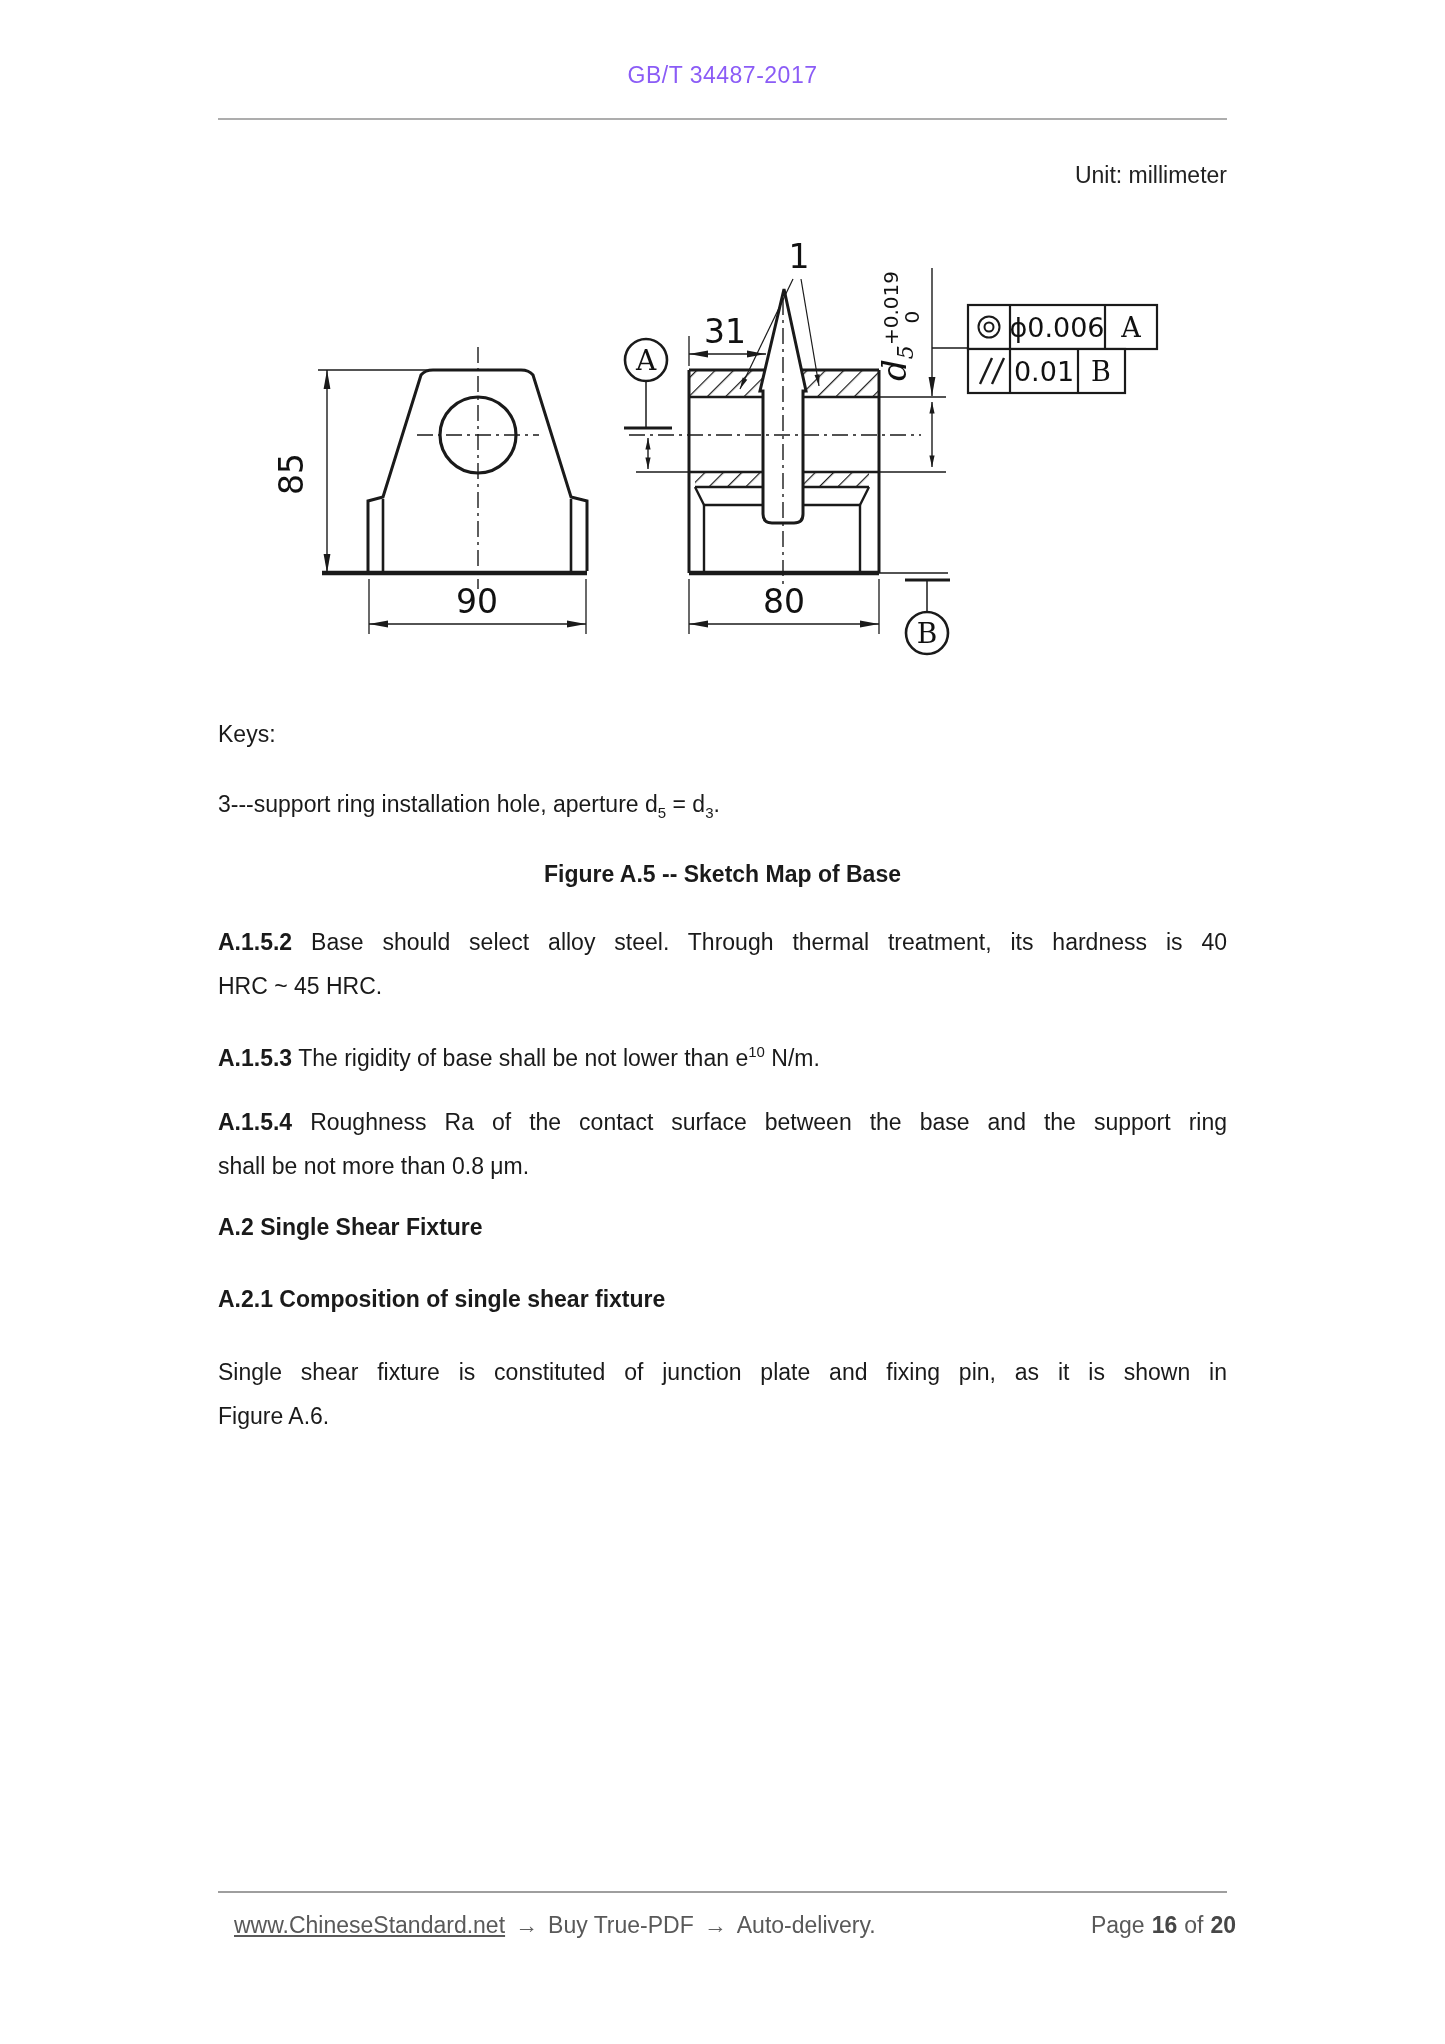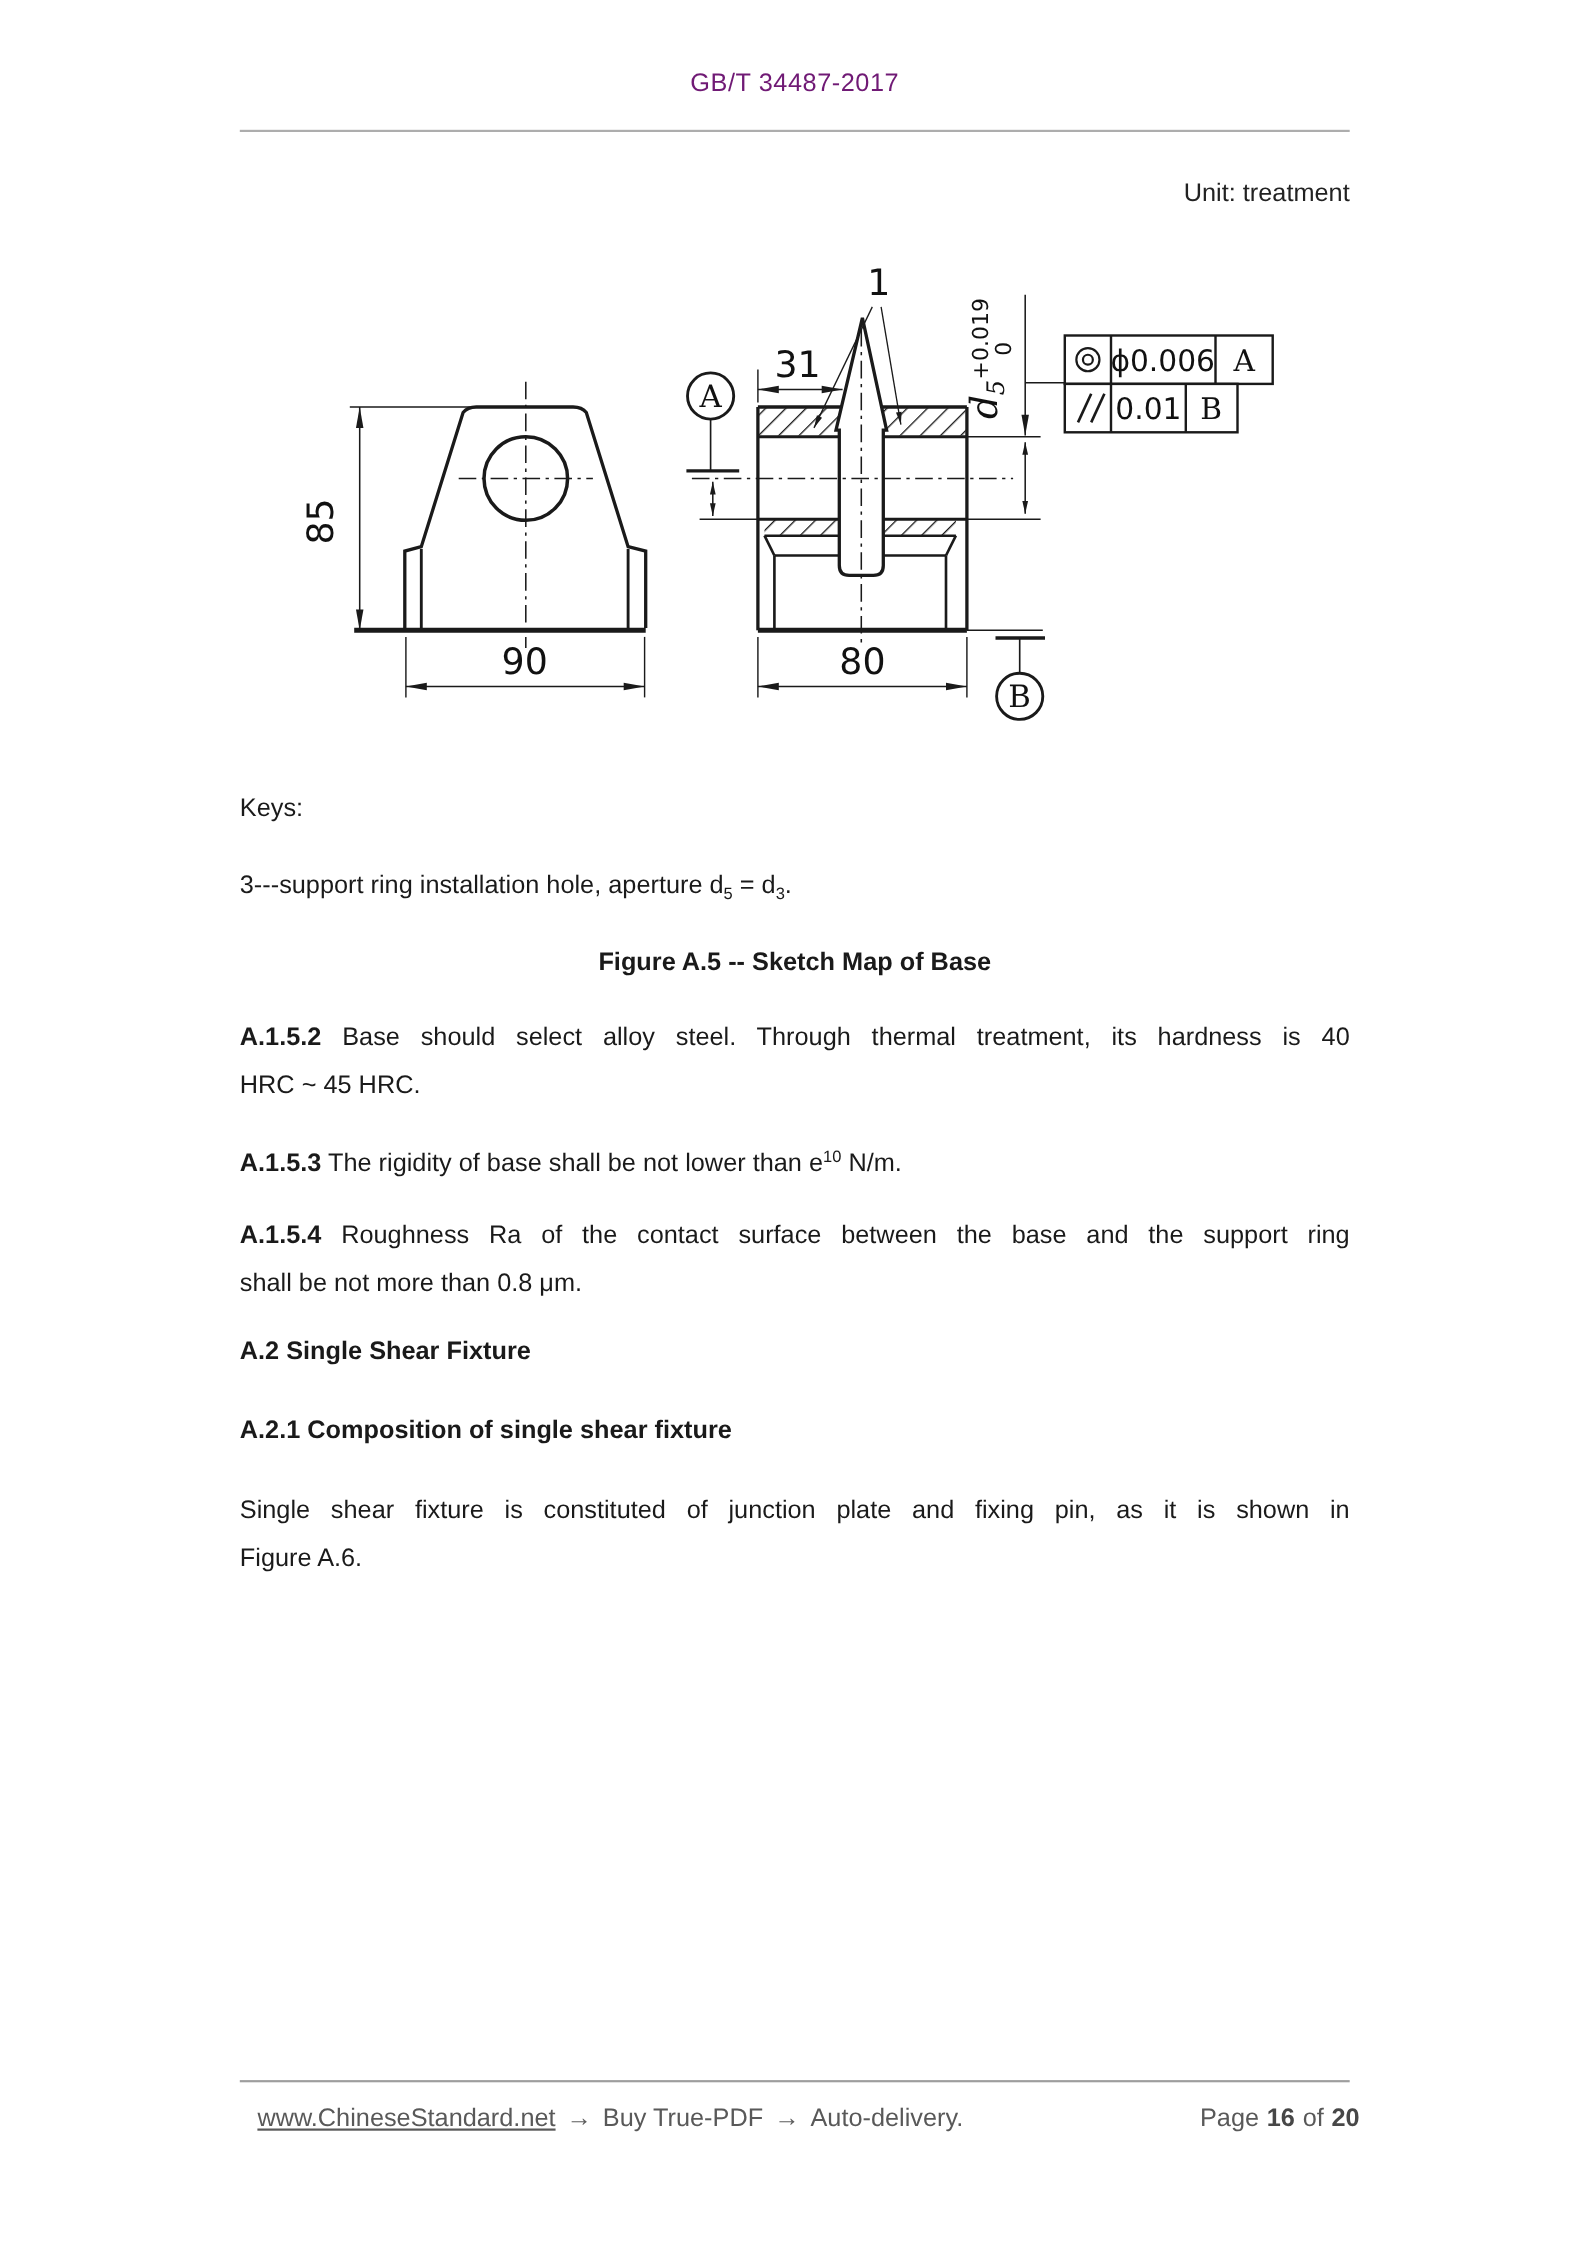--- a/index.html
+++ b/index.html
@@ -1,21 +1,21 @@
 <!DOCTYPE html>
 <html><head>
 <meta charset="utf-8">
 <style>
   html,body{margin:0;padding:0;background:#e8e8e8;}
   .page{
     position:relative;width:1445px;height:2044px;background:#ffffff;
     font-family:"Liberation Sans", sans-serif;color:#1a1a1a;overflow:hidden;margin:0 auto;
   }
   .abs{position:absolute;}
-  .doc-header{left:0;top:62px;width:1445px;text-align:center;font-size:23px;color:#701a75;letter-spacing:.5px;}
+  .doc-header{left:0;top:62px;width:1445px;text-align:center;font-size:23px;color:#8b5cf6;letter-spacing:.5px;}
   .header-rule{left:218px;top:118px;width:1009px;height:0;border-top:2px solid #adadad;}
   .unit-note{left:218px;top:162px;width:1009px;text-align:right;font-size:23px;color:#222;}
   .figure-wrap{left:240px;top:228px;width:980px;height:470px;}
   .txt{left:218px;width:1009px;font-size:23px;line-height:44px;}
   .jline{text-align:justify;text-align-last:justify;}
   .b{font-weight:bold;}
   sub.small{font-size:15px;}
   sup.small{font-size:15px;}
   .caption{text-align:center;font-weight:bold;}
   .footer-rule{left:218px;top:1891px;width:1009px;height:0;border-top:2px solid #9e9e9e;}
@@ -26,21 +26,21 @@
   .footer .pg-b{font-weight:bold;color:#474747;margin:0 7px;}
   svg text{fill:#111;}
 </style>
 </head>
 <body>
 
 <div class="page">
 
   <div class="abs doc-header">GB/T 34487-2017</div>
   <div class="abs header-rule"></div>
-  <div class="abs unit-note">Unit: treatment</div>
+  <div class="abs unit-note">Unit: millimeter</div>
 
   <svg class="abs figure-wrap" viewBox="240 228 980 470" xmlns="http://www.w3.org/2000/svg">
     <defs>
       <pattern id="hatch" patternUnits="userSpaceOnUse" width="13" height="13" patternTransform="rotate(45)">
         <rect width="13" height="13" fill="#ffffff"></rect>
         <line x1="0" y1="0" x2="0" y2="13" stroke="#1a1a1a" stroke-width="2.4"></line>
       </pattern>
       <marker id="dimA" markerUnits="userSpaceOnUse" markerWidth="22" markerHeight="9" refX="20" refY="4" orient="auto-start-reverse">
         <path d="M20,4 L1,0.6 L1,7.4 Z" fill="#1a1a1a"></path>
       </marker>

